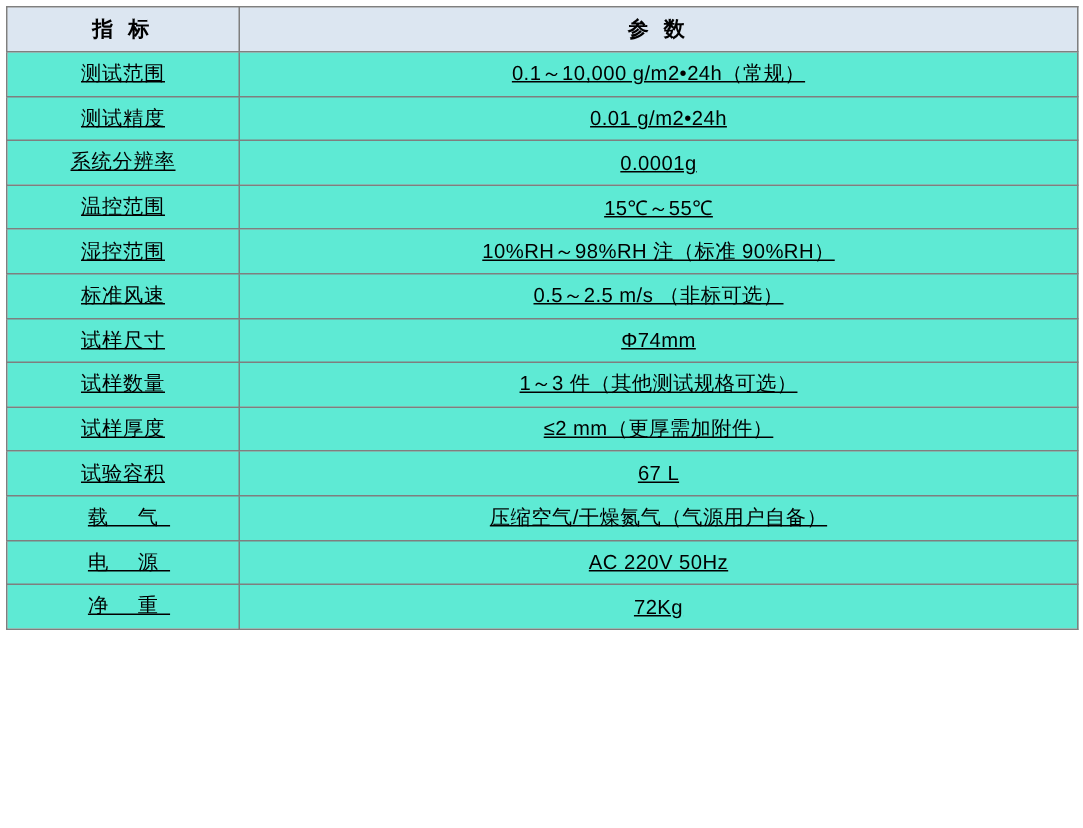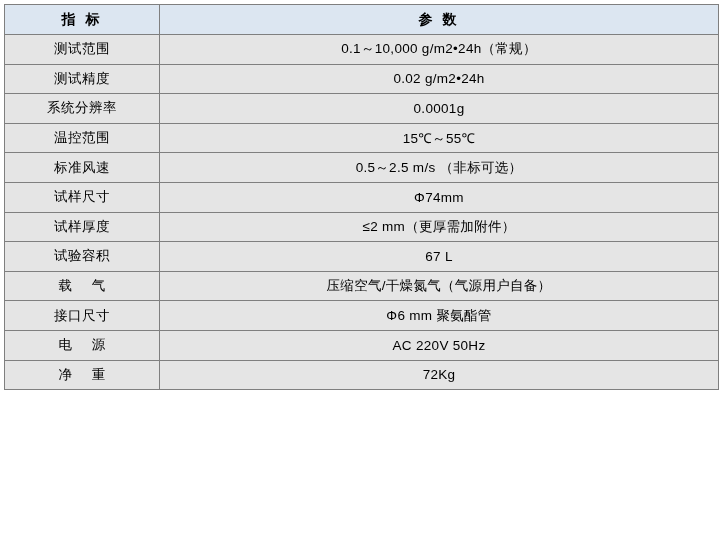--- a/index.html
+++ b/index.html
@@ -34,21 +34,22 @@
   }
   table.spec th {
     background: #dce6f1;
     height: 29px;
     font-weight: bold;
     letter-spacing: 3px;
     font-size: 14px;
   }
   table.spec td {
     height: 28.6px;
-    background: #e5e5e5;
+    background: #5eead4;
+    text-decoration: underline;
   }
   col.c1 { width: 155px; }
   col.c2 { width: 559px; }
   .label {
     letter-spacing: 0.5px;
   }
   .label.spaced {
     letter-spacing: 8px;
     text-indent: 8px;
   }
@@ -71,55 +72,59 @@
         <th>参  数</th>
       </tr>
     </thead>
     <tbody id="table-body">
         <tr>
           <td class="label">测试范围</td>
           <td class="value">0.1～10,000 g/m2•24h（常规）</td>
         </tr>
         <tr>
           <td class="label">测试精度</td>
-          <td class="value">0.02 g/m2•24h</td>
+          <td class="value">0.01 g/m2•24h</td>
         </tr>
         <tr>
           <td class="label">系统分辨率</td>
           <td class="value">0.0001g</td>
         </tr>
         <tr>
           <td class="label">温控范围</td>
           <td class="value">15℃～55℃</td>
         </tr>
         <tr>
+          <td class="label">湿控范围</td>
+          <td class="value">10%RH～98%RH 注（标准 90%RH）</td>
+        </tr>
+        <tr>
           <td class="label">标准风速</td>
           <td class="value">0.5～2.5 m/s （非标可选）</td>
         </tr>
         <tr>
           <td class="label">试样尺寸</td>
           <td class="value">Φ74mm</td>
+        </tr>
+        <tr>
+          <td class="label">试样数量</td>
+          <td class="value">1～3 件（其他测试规格可选）</td>
         </tr>
         <tr>
           <td class="label">试样厚度</td>
           <td class="value">≤2 mm（更厚需加附件）</td>
         </tr>
         <tr>
           <td class="label">试验容积</td>
           <td class="value">67 L</td>
         </tr>
         <tr>
           <td class="label spaced">载 气</td>
           <td class="value">压缩空气/干燥氮气（气源用户自备）</td>
         </tr>
         <tr>
-          <td class="label">接口尺寸</td>
-          <td class="value">Φ6 mm 聚氨酯管</td>
-        </tr>
-        <tr>
           <td class="label spaced">电 源</td>
           <td class="value">AC 220V 50Hz</td>
         </tr>
         <tr>
           <td class="label spaced">净 重</td>
           <td class="value">72Kg</td>
         </tr>
       </tbody>
   </table>
 </div>

